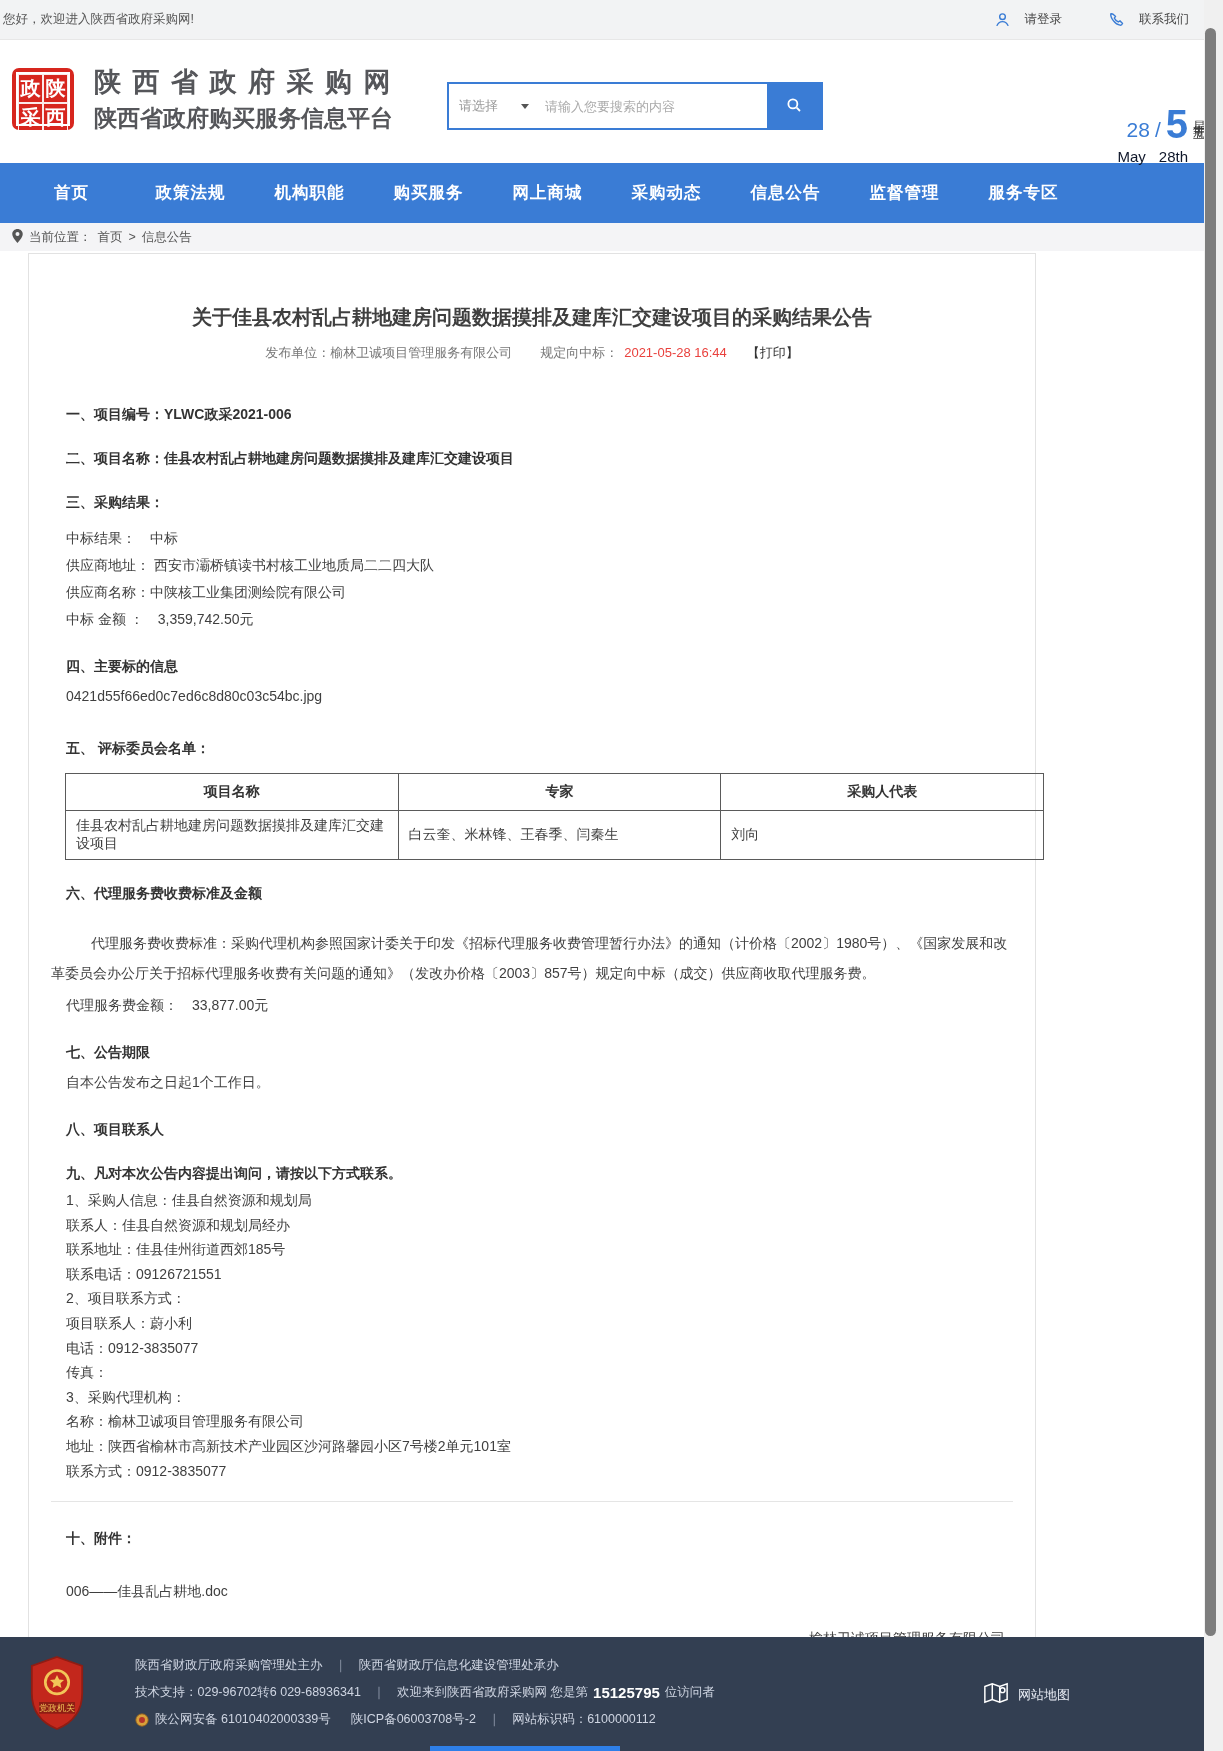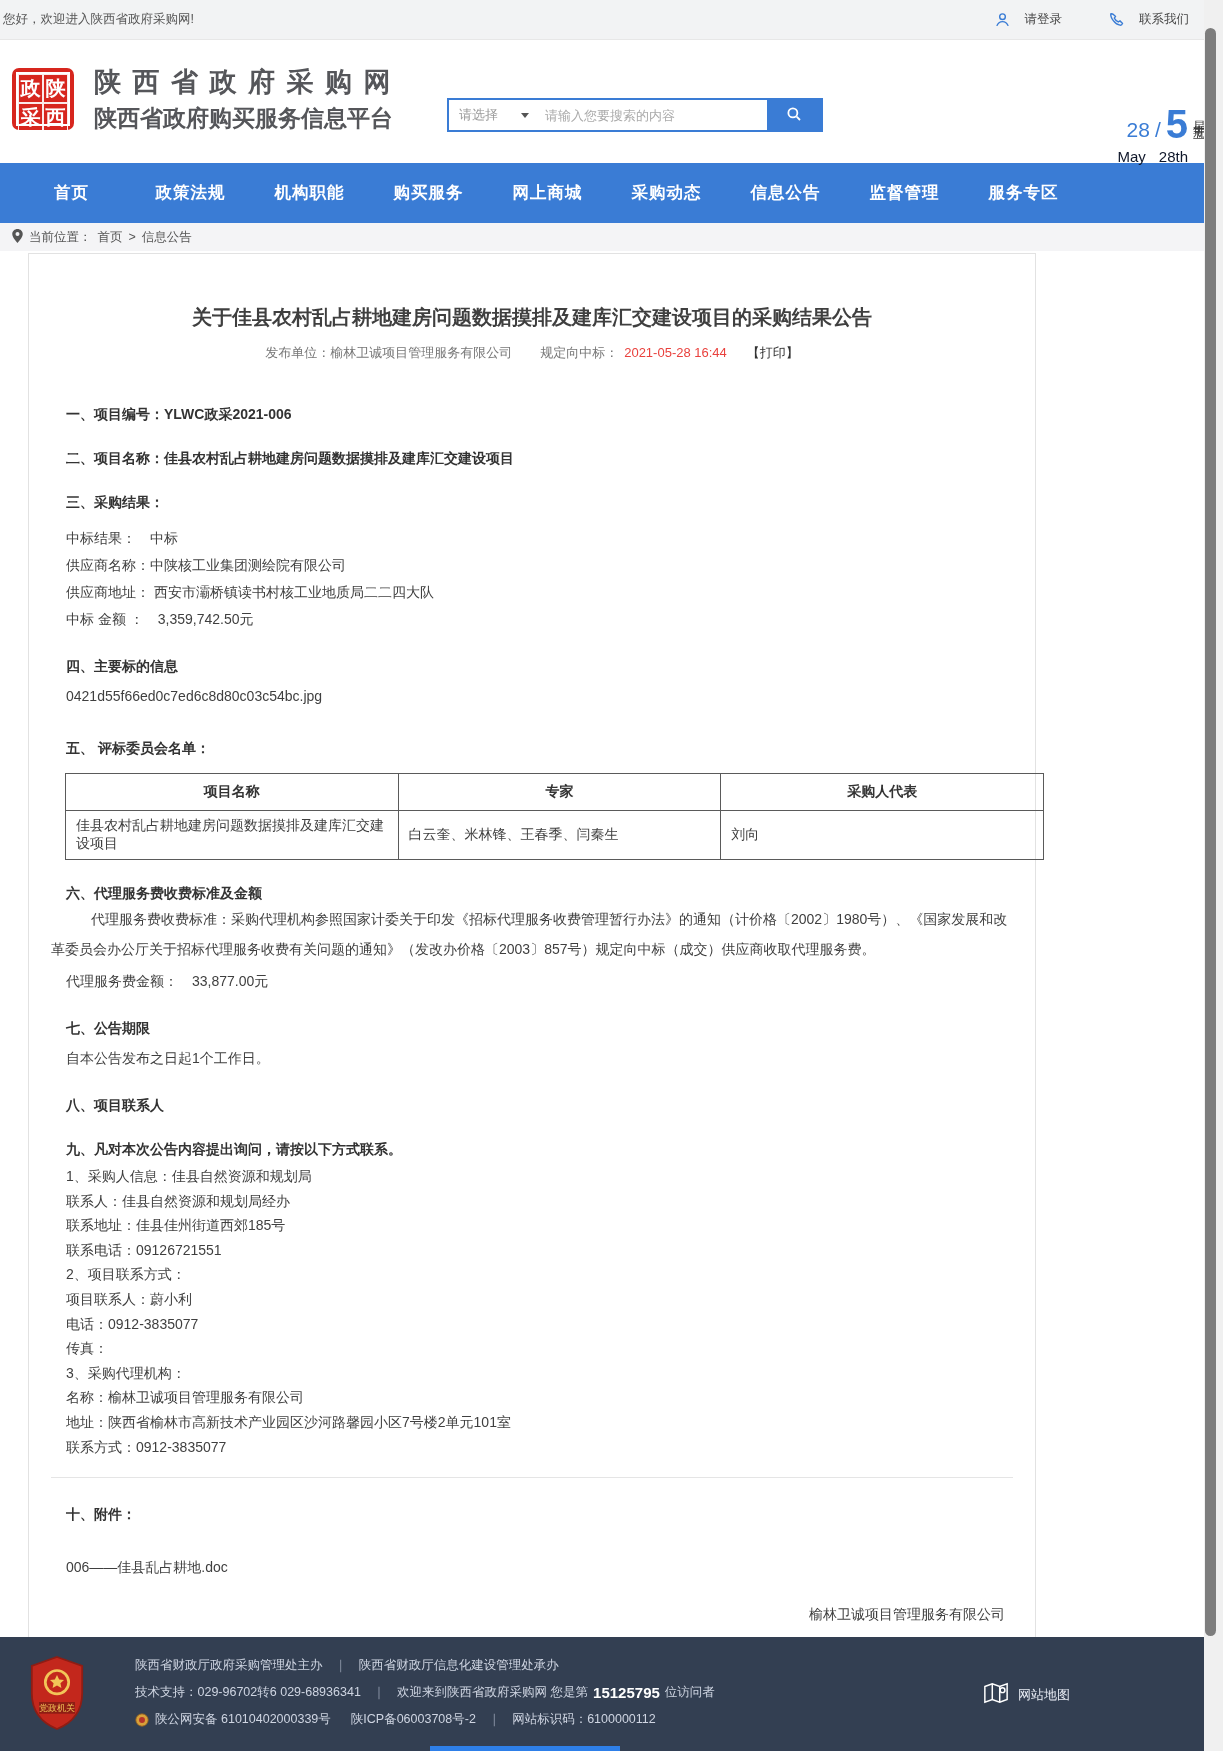--- a/index.html
+++ b/index.html
@@ -16,21 +16,21 @@
   
   .header { height:123px; background:#fff; position:relative; }
   .logo-group { position:absolute; left:12px; top:24px; display:flex; align-items:center; cursor:pointer; }
   .seal { width:62px; height:62px; background:#d7261e; border-radius:7px; padding:4px; }
   .seal-grid { width:100%; height:100%; border:2px solid #fff; display:grid; grid-template-columns:1fr 1fr; grid-template-rows:1fr 1fr; }
   .seal-grid span { display:flex; align-items:center; justify-content:center; color:#fff; font-weight:bold; font-size:20px; border:1px solid rgba(255,255,255,.9); }
   .site-names { margin-left:20px; color:#55565a; }
   .site-name-main { font-size:27px; font-weight:bold; letter-spacing:2px; }
   .site-name-sub { font-size:23px; font-weight:bold; margin-top:3px; }
 
-  .search-bar { position:absolute; left:447px; top:42px; width:376px; height:34px; border:2px solid #3a7cd5; display:flex; align-items:stretch; background:#fff;margin-top:16px; }
+  .search-bar { position:absolute; left:447px; top:42px; width:376px; height:48px; border:2px solid #3a7cd5; display:flex; align-items:stretch; background:#fff; }
   .search-select { width:88px; display:flex; align-items:center; justify-content:space-between; padding:0 8px 0 10px; font-size:13px; color:#999; cursor:pointer; }
   .caret { width:0; height:0; border-left:4px solid transparent; border-right:4px solid transparent; border-top:5px solid #555; }
   .search-input { flex:1; border:0; outline:none; font-size:13px; color:#333; padding:8px 8px; font-family:inherit; }
   .search-input::placeholder { color:#aaa; }
   .search-btn { width:54px; background:#3a7cd5; border:0; display:flex; align-items:center; justify-content:center; cursor:pointer; }
 
   .date-widget { position:absolute; left:1078px; top:66px; width:110px; text-align:right; }
   .date-top { display:flex; align-items:flex-end; justify-content:flex-end; color:#3a7cd5; }
   .date-day { font-size:21px; line-height:24px; }
   .date-slash { font-size:21px; line-height:24px; margin:0 5px; }
@@ -52,21 +52,21 @@
   .article-title { margin-top:50px; text-align:center; font-size:20px; font-weight:bold; color:#3f3f3f; }
   .article-meta { margin-top:13px; text-align:center; font-size:13px; color:#777; }
   .meta-time { color:#e9413d; margin-left:6px; }
   .meta-gap { display:inline-block; width:28px; }
   .print-btn { color:#333; margin-left:20px; cursor:pointer; }
 
   .body { margin-top:42px; font-size:14px; color:#3f3f3f; }
   .sec { margin:23px 0 0 15px; font-weight:bold; color:#333; line-height:21px; }
   .line { margin-left:15px; line-height:27px; }
   .s3block { margin-top:12px; }
-  .para { margin-top:0; line-height:30px; text-indent:40px; }
+  .para { margin-top:24px; line-height:30px; text-indent:40px; }
   .committee { width:979px; margin:14px 0 0 14px; border-collapse:collapse; table-layout:fixed; }
   .committee th, .committee td { border:1px solid #5a5a5a; font-size:14px; font-weight:normal; }
   .committee th { height:37px; text-align:center; font-weight:bold; color:#333; }
   .committee td { height:37px; padding:6px 10px; text-align:left; }
 
   .contact { margin-top:4px; }
   .contact .line { line-height:24.6px; }
 
   .attach-block { margin-top:18px; border-top:1px solid #e5e5e5; padding-top:18px; }
   .attach-doc { margin:32px 0 0 15px; line-height:20px; cursor:pointer; }
@@ -190,22 +190,22 @@
       <div class="article-meta">
         <span>发布单位：</span><span>榆林卫诚项目管理服务有限公司</span><span class="meta-gap"></span><span>规定向中标：</span><span class="meta-time">2021-05-28 16:44</span><span class="print-btn">【打印】</span>
       </div>
 
       <div class="body">
         <div class="sec">一、项目编号：YLWC政采2021-006</div>
         <div class="sec">二、项目名称：佳县农村乱占耕地建房问题数据摸排及建库汇交建设项目</div>
         <div class="sec">三、采购结果：</div>
         <div class="s3block">
           <div class="line">中标结果：　中标</div>
+          <div class="line">供应商地址： 西安市灞桥镇读书村核工业地质局二二四大队</div>
           <div class="line">供应商名称：中陕核工业集团测绘院有限公司</div>
-          <div class="line">供应商地址： 西安市灞桥镇读书村核工业地质局二二四大队</div>
           <div class="line">中标 金额 ：　3,359,742.50元</div>
         </div>
         <div class="sec">四、主要标的信息</div>
         <div class="line" style="margin-top:6px;">0421d55f66ed0c7ed6c8d80c03c54bc.jpg</div>
         <div class="sec" style="margin-top:28px;">五、 评标委员会名单：</div>
 
         <table class="committee">
           <thead>
             <tr>
               <th style="width:34%;">项目名称</th>

